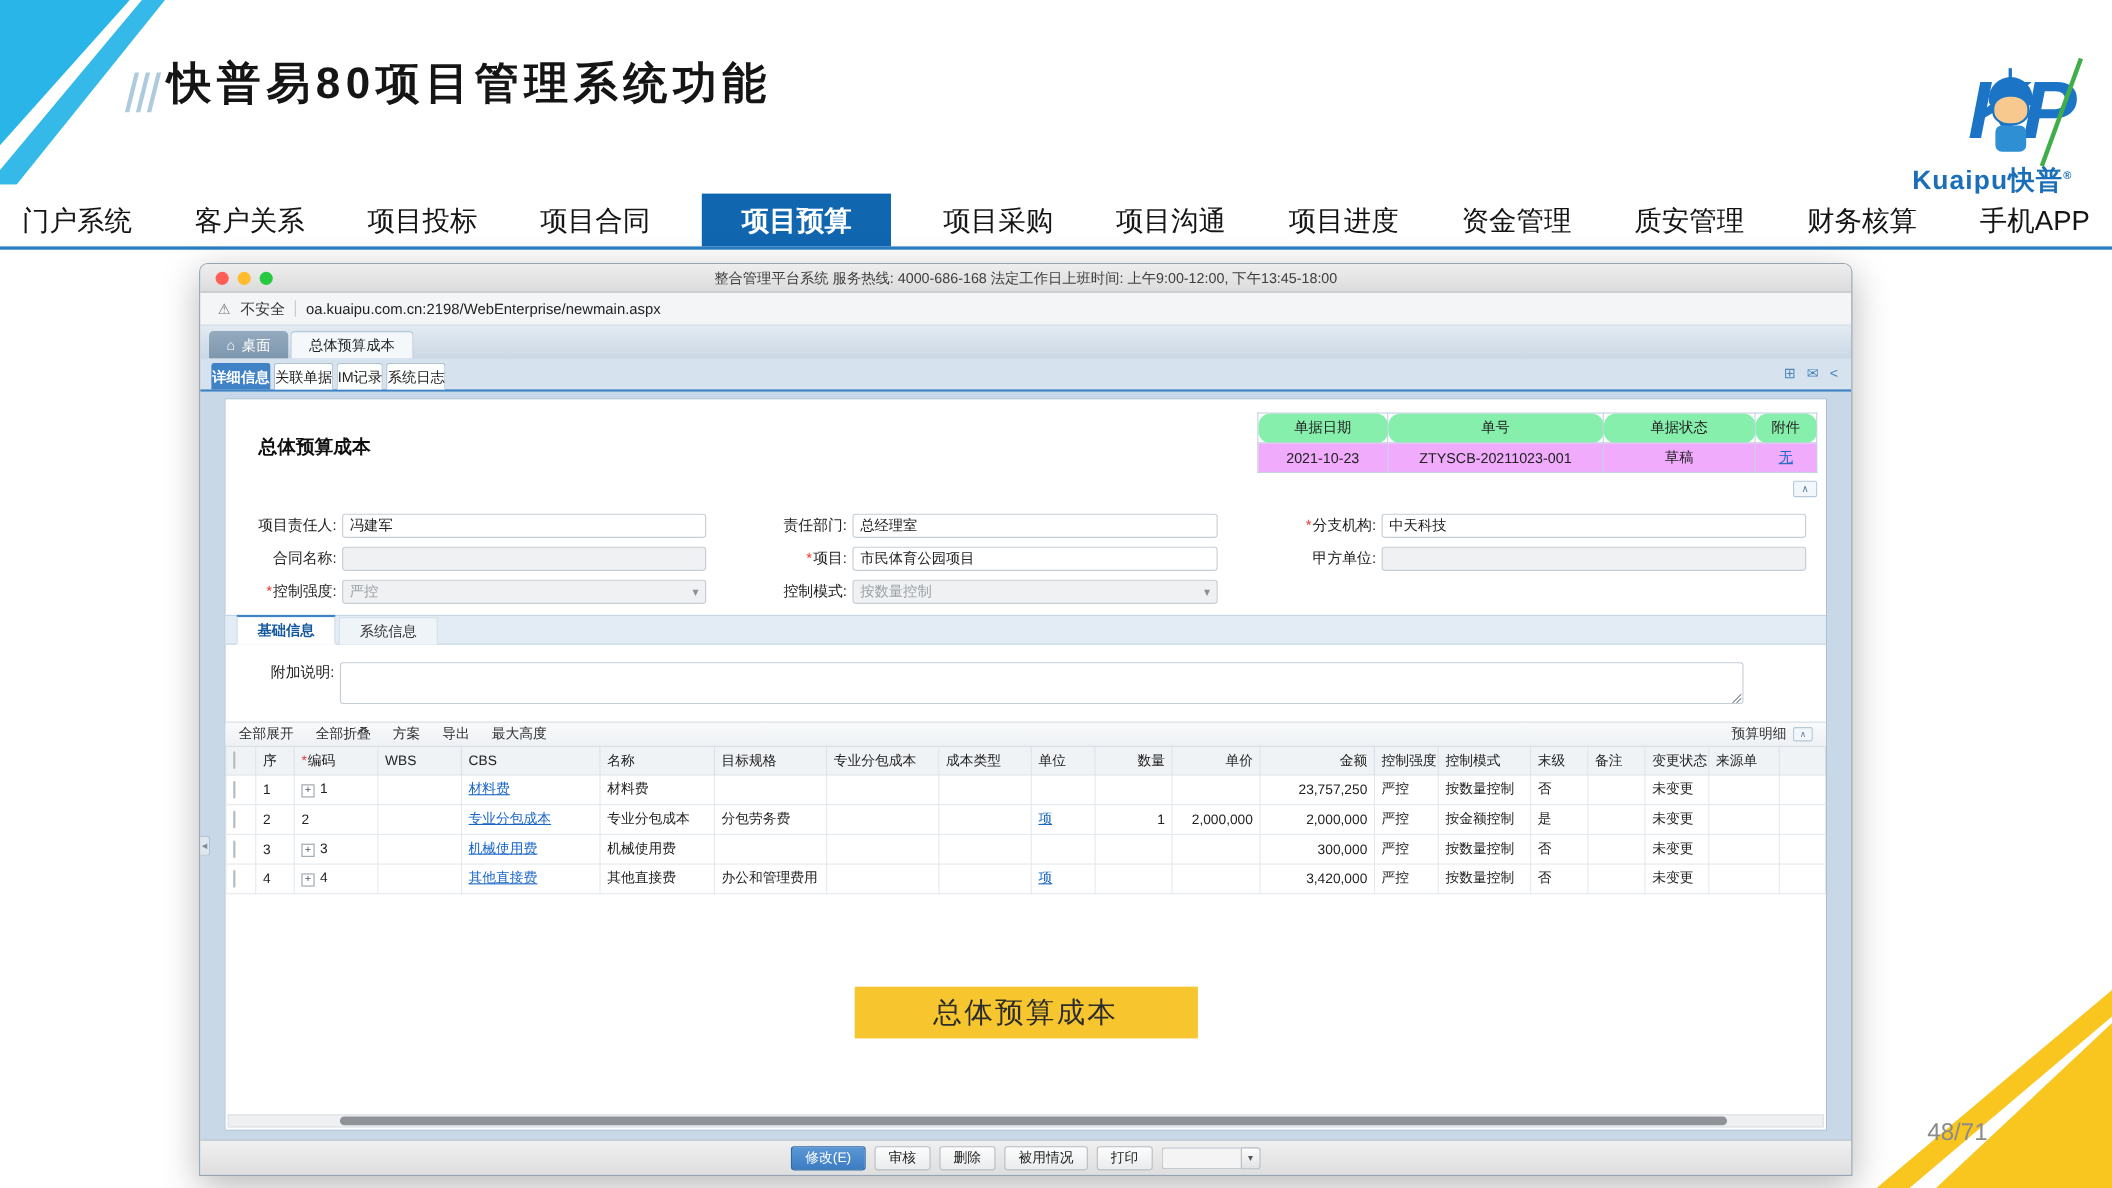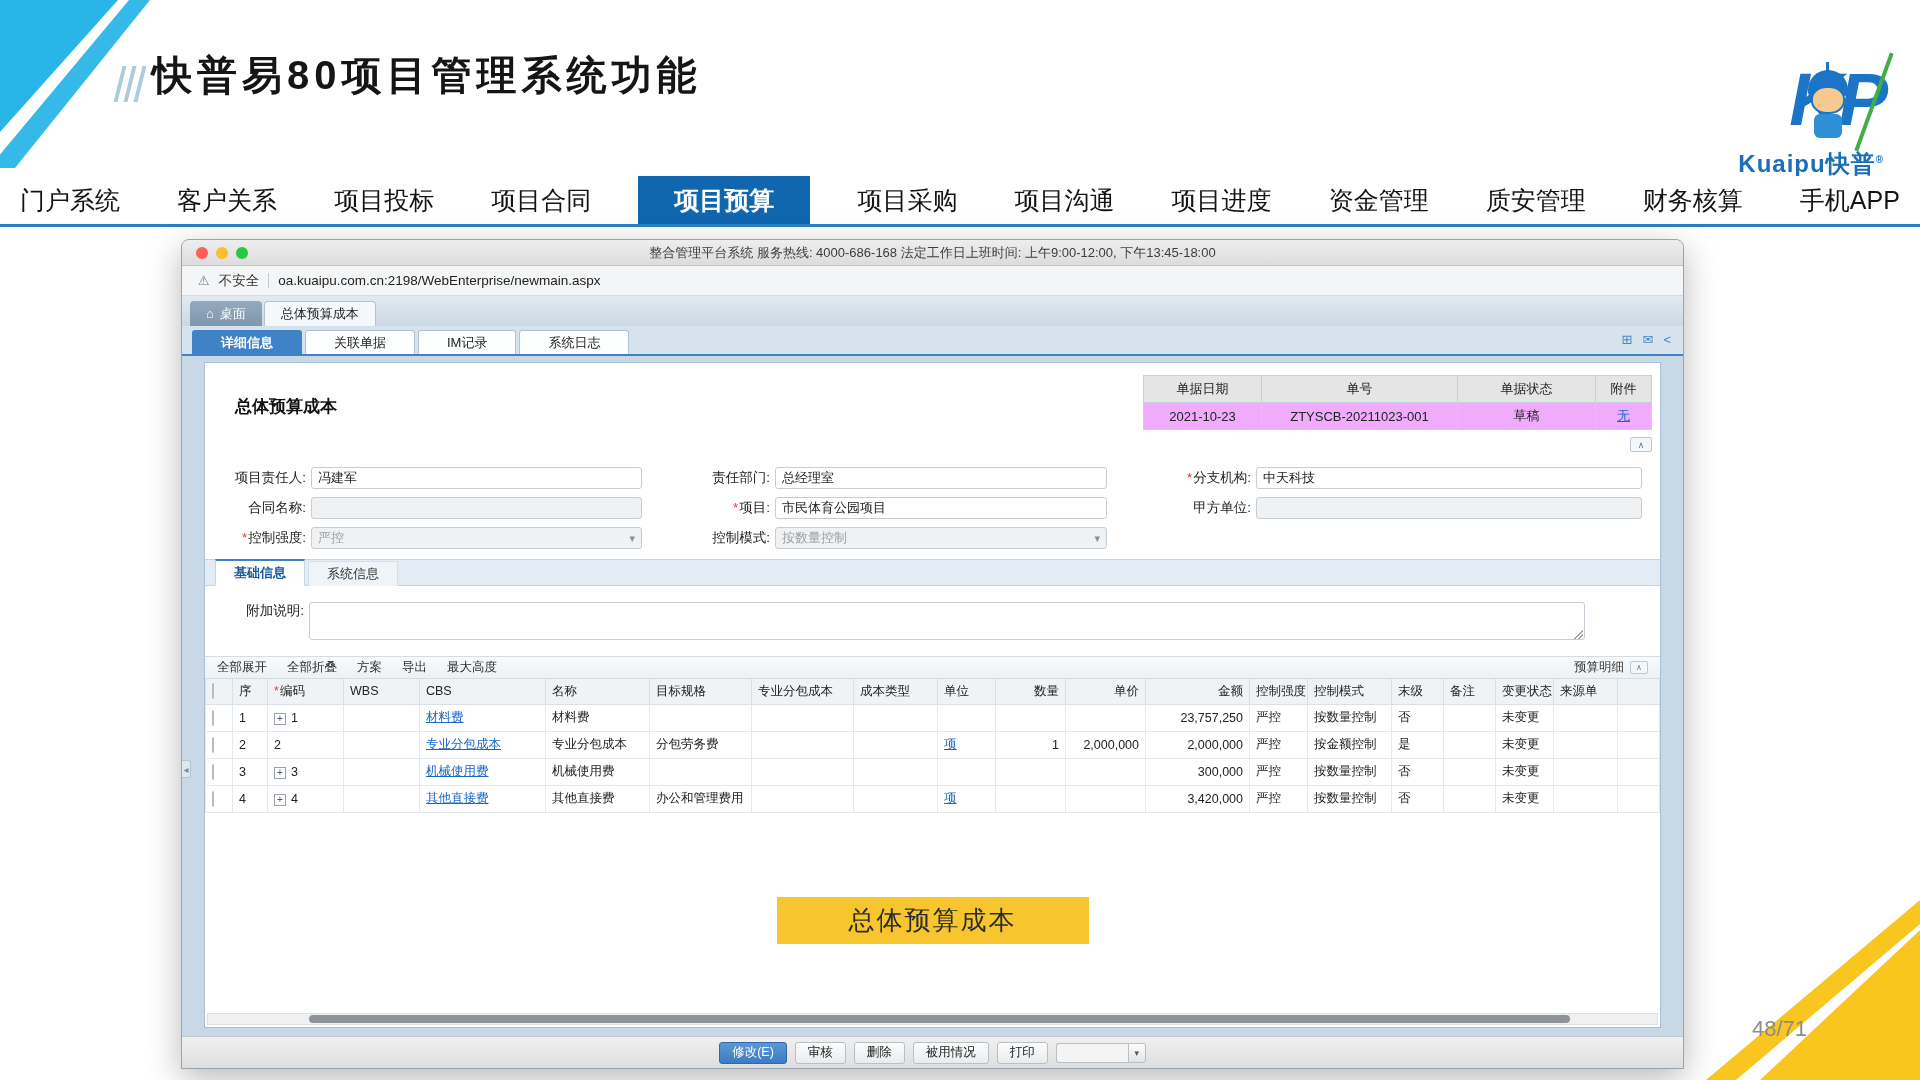--- a/index.html
+++ b/index.html
@@ -62,33 +62,33 @@
   
   .appframe { flex:1; display:flex; flex-direction:column; background:#c9d8e7; min-height:0; position:relative;}
   .wintabs { height:30px; flex:0 0 30px; display:flex; align-items:flex-end; gap:2px;
     padding:0 8px; background:linear-gradient(#e2eaf1,#cbd8e5); }
   .wtab { height:25px; display:flex; align-items:center; gap:6px; padding:0 16px;
     font-size:13px; border-radius:4px 4px 0 0; }
   .wtab.desktop { background:linear-gradient(#94aabe,#7e97ad); color:#fff; }
   .wtab.doc { background:#f4f8fb; color:#222; border:1px solid #b0c2d2; border-bottom:none; }
   .dtabs { height:30px; flex:0 0 30px; display:flex; align-items:flex-end; gap:3px; padding:0 10px;
     background:#d6e2ee; border-bottom:2px solid #3f83c6; position:relative; }
-  .dtab { height:24px; display:flex; align-items:center; padding:0 28px; font-size:13px;
+  .dtab { height:24px; display:flex; align-items:center; padding:0 0; font-size:13px;
     background:#fdfefe; border:1px solid #b0c2d2; border-bottom:none; border-radius:3px 3px 0 0; color:#222;}
   .dtab.active { background:#3f83c6; border-color:#3f83c6; color:#fff; font-weight:bold; }
   .dtab-icons { position:absolute; right:12px; top:6px; display:flex; gap:10px; font-size:13px; color:#4d86bd; }
 
   
   .panel { flex:1; margin:6px 22px 8px; background:#ffffff; border:1px solid #a9bfd3;
     display:flex; flex-direction:column; min-height:0; position:relative; }
   .headarea { flex:0 0 100px; position:relative; }
   .pg-title { position:absolute; left:30px; top:32px; font-size:17px; font-weight:bold; color:#101010; }
   .docinfo { position:absolute; right:8px; top:12px; border-collapse:collapse; font-size:13px; }
   .docinfo td { border:1px solid #c2d2e0; text-align:center; padding:4px 10px; }
-  .docinfo .dh { background:#e5e5e5; color:#222; }
+  .docinfo .dh { background:#86efac; color:#222;border-radius:11px; }
   .docinfo .dv { background:#f0abfc; }
   .docinfo td.w1{min-width:118px}.docinfo td.w2{min-width:196px}.docinfo td.w3{min-width:138px}.docinfo td.w4{min-width:56px}
   .link { color:#1a66c8; text-decoration:underline; cursor:pointer; }
   .collapse-btn { position:absolute; right:8px; top:74px; width:22px; height:15px; font-size:9px;
     border:1px solid #b7c8d8; background:#f2f7fb; color:#5c7d9a; display:flex; align-items:center; justify-content:center; border-radius:2px;}
 
   
   .form { padding:0 0 0 2px; }
   .frow { display:flex; align-items:center; height:30px; font-size:13.5px; color:#222; }
   .lbl { text-align:right; padding-right:5px; white-space:nowrap; }

